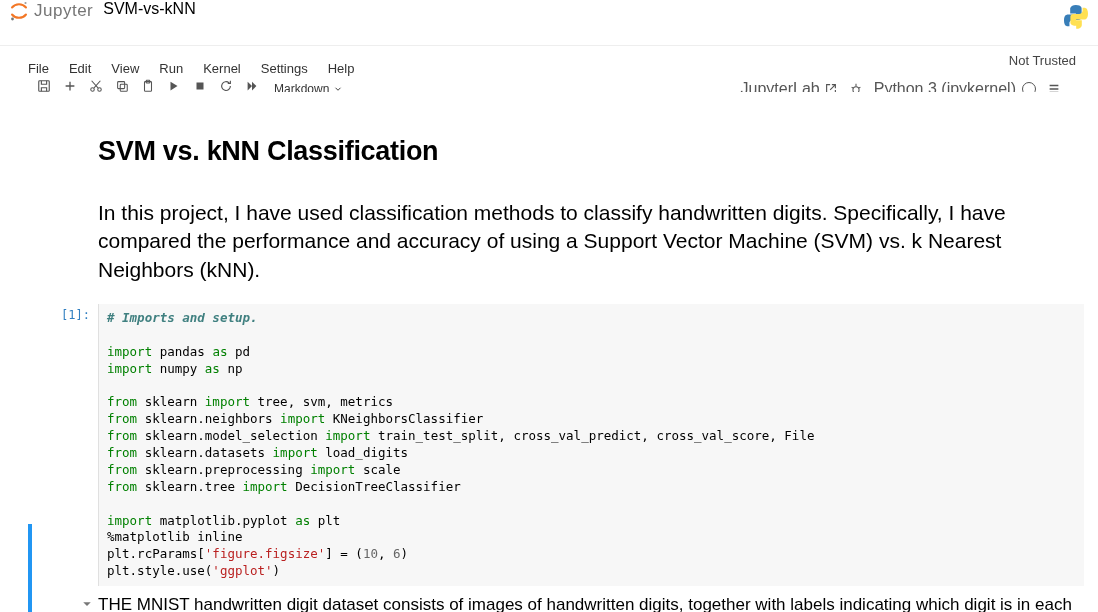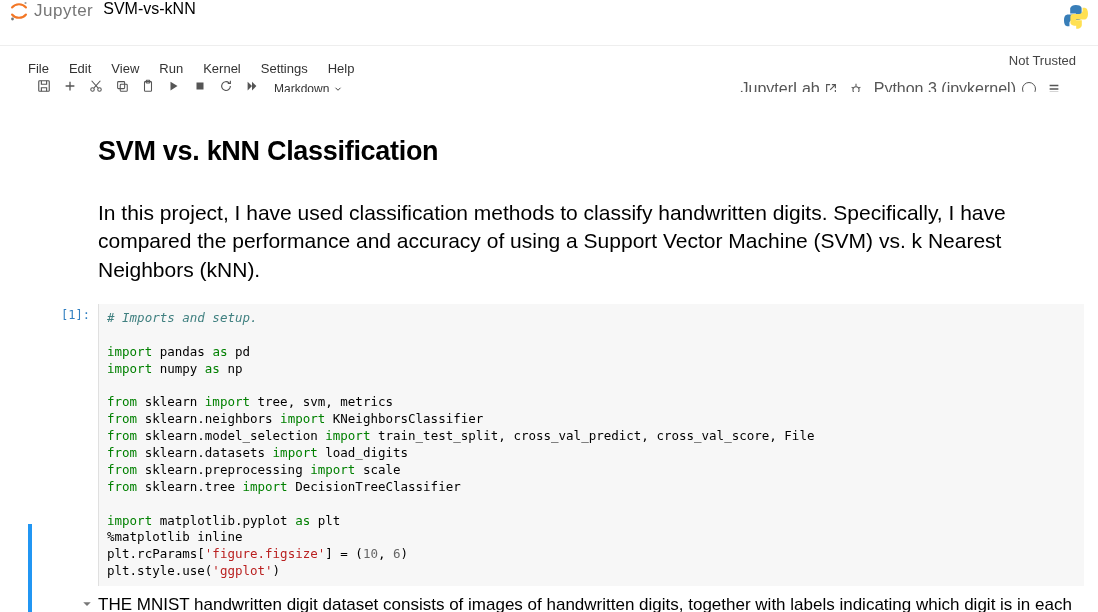--- a/index.html
+++ b/index.html
@@ -25,21 +25,21 @@
 .status-circle { width: 14px; height: 14px; border: 1.5px solid #555; border-radius: 50%; }
 .notebook-area { position: absolute; top: 92px; left: 0; right: 0; bottom: 0; overflow: hidden; background: #fff; padding: 14px 6px 0 14px; }
 .notebook-scroll { border-left: 6px solid transparent; padding-left: 8px; }
 .cell { display: flex; margin-bottom: 4px; }
 .prompt { width: 70px; flex-shrink: 0; text-align: right; padding-right: 8px; font-family: "SFMono-Regular", Menlo, Consolas, monospace; font-size: 12px; color: #307fc1; padding-top: 4px; }
 .cell-body { flex: 1; padding-right: 8px; }
 .md-cell { padding: 0 0 16px 0; }
 .md-h1 { font-size: 27px; font-weight: 700; margin-bottom: 32px; letter-spacing: -0.3px; }
 .md-h3 { font-size: 21px; font-weight: 400; line-height: 1.35; }
 .code-cell { background: #f7f7f7; border-left: 1px solid #e0e0e0; padding: 6px 8px; font-family: "SFMono-Regular", Menlo, Consolas, monospace; font-size: 12.5px; line-height: 1.35; white-space: pre; color: #000; }
-.c1 { color: #408080; font-style: italic; }
+.c1 { color: #408080; font-style: italic; font-weight: bold; }
 .kn { color: #008000; font-weight: 400; }
 .s { color: #ba2121; }
 .mi { color: #666; }
 .md-body { font-size: 17px; line-height: 1.35; }
 .active-ind { position: absolute; left: 28px; width: 4px; background: #2196f3; height: 88px; bottom: 0; }
 </style>
 </head>
 <body>
 
 <div class="header">

